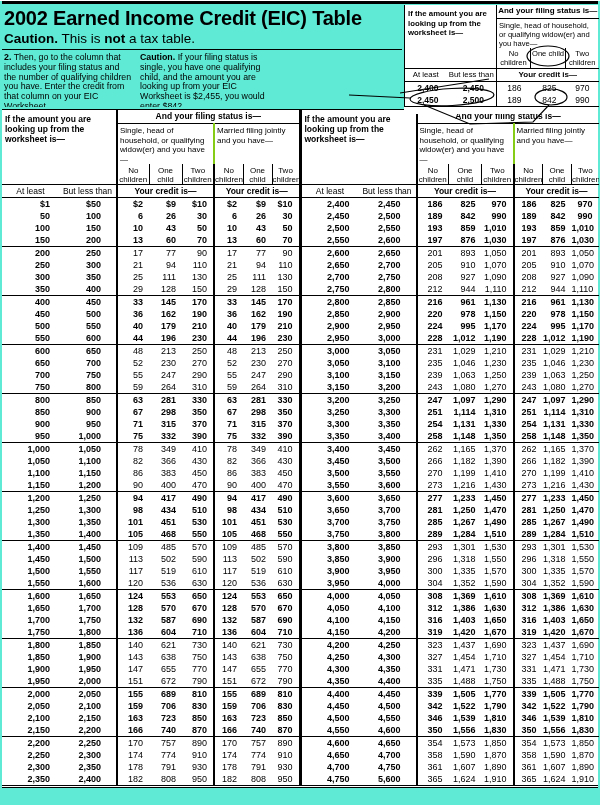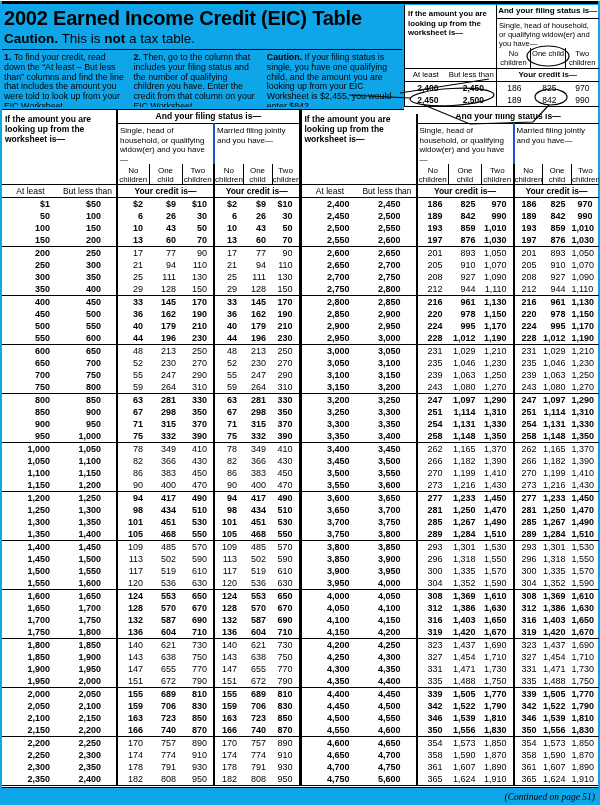--- a/index.html
+++ b/index.html
@@ -1,18 +1,18 @@
 <!DOCTYPE html>
 <html><head>
 <meta charset="utf-8">
 <style>
   *{margin:0;padding:0;box-sizing:border-box}
   html,body{background:#fff}
   body{width:600px;height:805px;font-family:"Liberation Sans",sans-serif;color:#000;overflow:hidden}
-  .page{position:relative;width:600px;height:805px;padding:0 2px;background:#0ea5e9}
+  .page{position:relative;width:600px;height:805px;padding:0 2px;background:#5eead4}
   .topbar{height:3px;background:#000;margin-top:1px}
   .head-left{width:402px}
   .title{font-size:20px;font-weight:bold;padding:3px 2px 1px;letter-spacing:-0.2px;white-space:nowrap}
   .caution{font-size:13.5px;padding:0 2px 3px}
   .caution .b{font-weight:bold}
   .rule{height:1px;background:#000;width:400px}
   .instructions{display:flex;gap:8px;padding:3px 2px 0;height:57px;overflow:hidden}
   .step{font-size:8.8px;line-height:9.8px}
   .step b{font-weight:bold}
   .s1{width:124px}.s2{width:128px}.ex{width:138px}
@@ -35,21 +35,21 @@
   
   .tables{display:flex;border-top:1px solid #000;border-bottom:3px double #000;margin-top:2px;position:relative;z-index:1;background:#fff}
   .half{width:298px}
   .half.right{width:297px}
   .half.left{border-right:3px solid #000}
   .half th{font-weight:normal;vertical-align:top;overflow:hidden}
   .half .lookup{font-weight:bold;font-size:8.5px;line-height:10px;text-align:left;padding:4px 2px 0 3px;border-bottom:1px solid #000}
   .half .filing{font-weight:bold;font-size:8.5px;text-align:center;border-left:2px solid #000;border-bottom:1px solid #000;height:13px;line-height:13px}
   .half .sh,.half .mh{font-size:8px;line-height:9.5px;text-align:left;padding:2px 2px 0;height:33px}
   .half .sh{border-left:2px solid #000}
-  .half .mh{border-left:2px solid #1d4ed8}
+  .half .mh{border-left:2px solid #84cc16}
   .half .k{font-size:8px;line-height:9px;text-align:center;height:20px;border-bottom:1px solid #000;padding-top:2px}
   .half .kA{border-left:2px solid #000}
   .half .kB{border-left:1px solid #000}
   .half .al,.half .bl{font-size:8.5px;text-align:center;height:13px;line-height:12px;border-bottom:1px solid #000}
   .half .cr{font-weight:bold;font-size:8.5px;text-align:center;border-left:2px solid #000;border-bottom:1px solid #000;height:13px;line-height:12px}
   .half tbody td{height:12px;line-height:12px;font-size:9px;text-align:right}
   .half td.c0{padding-right:9px}
   .half td.c1{padding-right:15px}
   .half td.c2,.half td.c5{border-left:2px solid #000}
   .half td.c2,.half td.c3,.half td.c4,.half td.c5,.half td.c6,.half td.c7{padding-right:6px}
@@ -68,21 +68,20 @@
   <div class="head-left">
     <div class="title">2002 Earned Income Credit (EIC) Table</div>
     <div class="caution">
       <span class="b">Caution.</span>
       <span>This is</span>
       <span class="b">not</span>
       <span>a tax table.</span>
     </div>
     <div class="rule"></div>
     <div class="instructions">
-      <p class="step s1"><b>1.</b> <span>To find your credit, read down the “At least – But less than” columns and find the line that includes the amount you were told to look up from your EIC Worksheet.</span></p>
       <p class="step s2"><b>2.</b> <span>Then, go to the column that includes your filing status and the number of qualifying children you have. Enter the credit from that column on your EIC Worksheet.</span></p>
       <p class="step ex"><b>Caution.</b> <span>If your filing status is single, you have one qualifying child, and the amount you are looking up from your EIC Worksheet is $2,455, you would enter $842.</span></p>
     </div>
   </div>
 
   <div class="example-box">
     <table class="mini">
       <colgroup>
         <col style="width:42px">
           <col style="width:50px">
@@ -1170,14 +1169,13 @@
             <td class="c3">1,624</td>
             <td class="c4">1,910</td>
             <td class="c5">365</td>
             <td class="c6">1,624</td>
             <td class="c7">1,910</td>
           </tr>
         </tbody>
     </table>
   </div>
 
-  <div class="footer">(Continued on page 51)</div>
 </div>
 
 </body></html>

